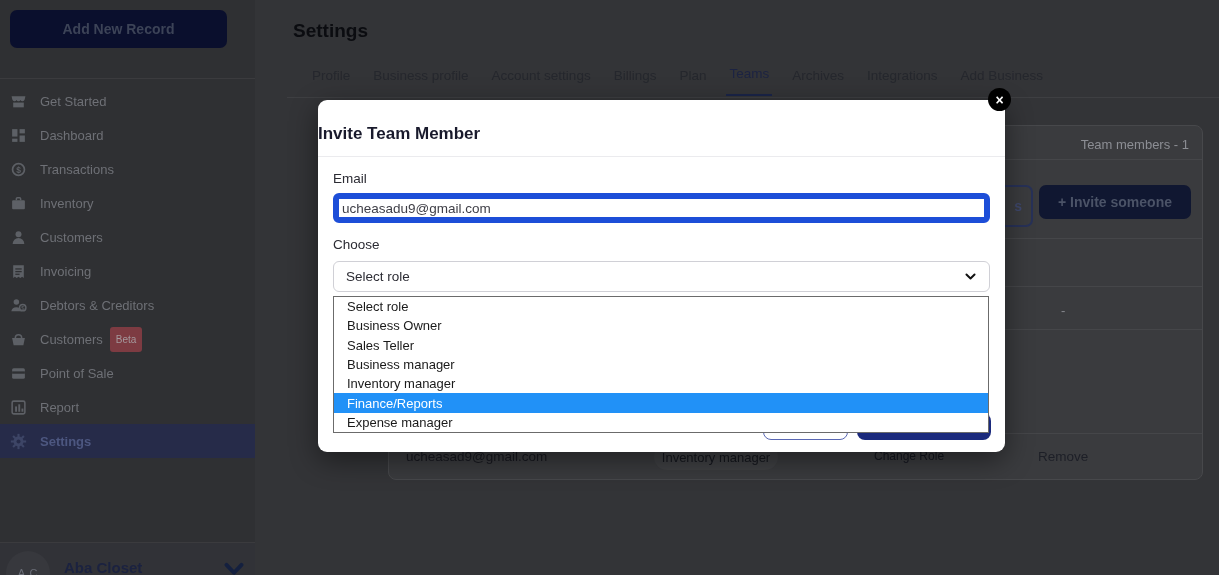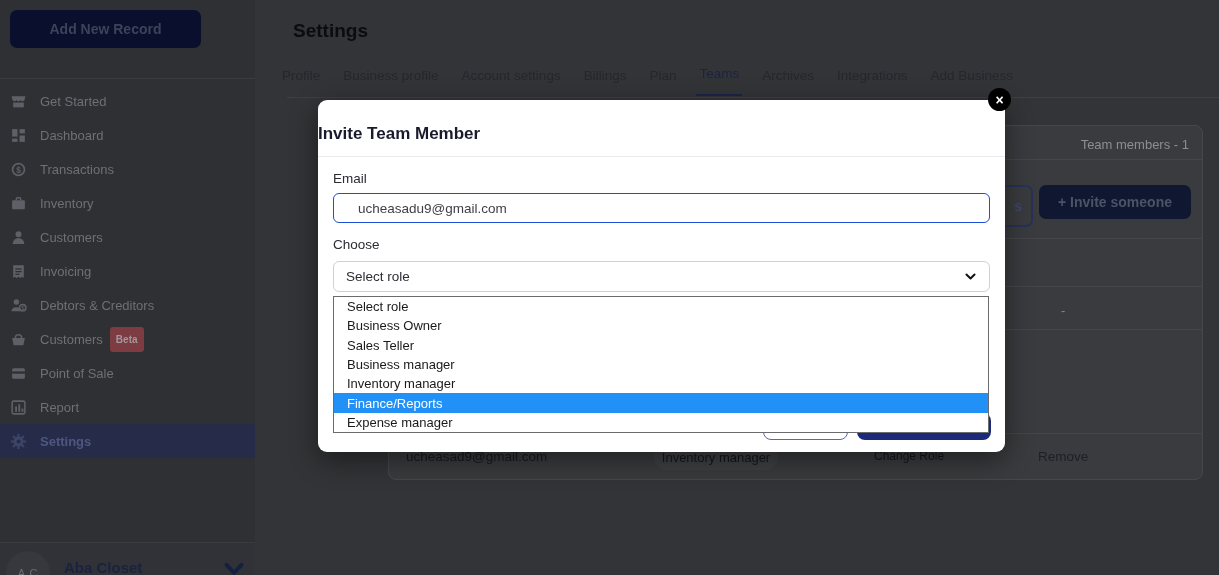--- a/index.html
+++ b/index.html
@@ -1,42 +1,42 @@
 <!DOCTYPE html>
 <html><head>
 <meta charset="utf-8">
 <style>
   *{box-sizing:border-box;margin:0;padding:0}
   html,body{width:1219px;height:575px;overflow:hidden}
   body{position:relative;font-family:"Liberation Sans",sans-serif;background:#333437;font-size:13px}
 
   
   .sidebar{position:absolute;left:0;top:0;width:255px;height:575px;background:#2f3033;overflow:hidden;z-index:2}
-  .add-record-btn{position:absolute;left:10px;top:10px;width:191px;height:38px;background:#0a0f2d;border:none;
+  .add-record-btn{position:absolute;left:10px;top:10px;width:217px;height:38px;background:#0a0f2d;border:none;
     border-radius:7px;color:#3c4357;font-weight:bold;font-size:14px;font-family:inherit;cursor:pointer}
   .sb-divider{position:absolute;left:0;top:78px;width:255px;height:1px;background:#3b3b3e}
   .nav{position:absolute;left:0;top:84px;width:255px}
   .nav-item{height:34px;display:flex;align-items:center;padding-left:10px;color:#6e7076;cursor:pointer}
   .nav-item .icon{width:17px;height:17px;margin-right:13px;color:#5d6066;flex:none}
   .nav-item .icon svg{width:100%;height:100%;display:block}
   .nav-item.active{background:#262b49;color:#4d5780;font-weight:bold}
   .nav-item.active .icon{color:#3d4566}
-  .beta-badge{display:inline-block;margin-left:7px;background:#7d3b42;color:#a5989c;font-size:10px;font-weight:bold;
+  .beta-badge{display:inline-block;margin-left:7px;background:#7d3b42;color:#a5989c;font-size:10px;font-weight:normal;
     border-radius:3px;padding:6px 6px;line-height:13px}
   .account{position:absolute;left:0;top:542px;width:255px;height:50px;border-top:1px solid #3b3b3e;background:#313237;cursor:pointer}
   .avatar{position:absolute;left:6px;top:8px;width:44px;height:44px;border-radius:50%;background:#37383d;
     color:#6a6d77;font-size:11px;letter-spacing:1px;display:flex;align-items:center;justify-content:center}
   .acct-name{position:absolute;left:64px;top:16px;font-size:15px;font-weight:bold;color:#1b2240}
   .acct-chevron{position:absolute;left:222px;top:14px;width:24px;height:24px;color:#14203f}
   .acct-chevron svg{width:100%;height:100%}
 
   
   .main{position:absolute;left:255px;top:0;width:964px;height:575px}
   .page-title{position:absolute;left:38px;top:20px;font-size:19px;font-weight:bold;color:#0b0c10}
-  .tabs{position:absolute;left:24px;top:66px;display:flex;gap:17px;align-items:flex-end}
+  .tabs{position:absolute;left:54px;top:66px;display:flex;gap:17px;align-items:flex-end}
   .tab{color:#25272d;font-size:13.5px;padding:0 3px 13px 3px;cursor:pointer;white-space:nowrap}
   .tab.active{color:#1c2342;border-bottom:2px solid #1a2448}
   .tabs-divider{position:absolute;left:32px;right:0;top:97px;height:1px;background:#3e3f42}
 
   
   .card{position:absolute;left:133px;top:125px;width:815px;height:355px;background:#3a3b3e;
     border:1px solid #47484b;border-radius:8px;z-index:1}
   .card-h-label{position:absolute;right:13px;top:11px;color:#8c8e94;font-size:13px}
   .card-line{position:absolute;left:0;width:100%;height:1px;background:#454649}
   .partial-btn{position:absolute;left:552px;top:59px;width:92px;height:42px;border:2px solid #273157;border-radius:7px;
@@ -53,22 +53,22 @@
   .remove-link{position:absolute;left:649px;top:16px;color:#1d1f27;font-size:13.5px;cursor:pointer}
 
   
   .modal{position:absolute;left:318px;top:100px;width:687px;height:352px;background:#ffffff;border-radius:9px;
     box-shadow:0 8px 28px rgba(0,0,0,.45);z-index:10}
   .modal-title{position:absolute;left:0;top:24px;width:100%;font-size:17px;font-weight:bold;color:#191a2c}
   .modal-head-line{position:absolute;left:0;top:56px;width:100%;height:1px;background:#ebebee}
   .modal-close{position:absolute;left:670px;top:-12px;width:23px;height:23px;border-radius:50%;background:#000;border:none;
     color:#fff;font-size:14px;font-weight:bold;line-height:22px;text-align:center;cursor:pointer;z-index:12;font-family:inherit;padding:0}
   .fld-label{position:absolute;left:15px;font-size:13.5px;color:#2b2b33}
-  .email-input{position:absolute;left:15px;top:93px;width:657px;height:30px;border:1px solid #1d4ed8;border-radius:6px;
-    padding:0 24px;font-size:13.5px;color:#3e3e46;font-family:inherit;background:#fff}
+  .email-input{position:absolute;left:15px;top:93px;width:657px;height:30px;border:6px solid #1d4ed8;border-radius:6px;
+    padding:0 3px;font-size:13.5px;color:#3e3e46;font-family:inherit;background:#fff}
   .role-select{position:absolute;left:15px;top:161px;width:657px;height:31px;border:1px solid #d0d0d6;border-radius:6px;
     background:#fff;display:flex;align-items:center;padding:0 12px;color:#2c2c34;font-size:13.5px;cursor:pointer}
   .role-select .sel-chev{margin-left:auto;width:13px;height:13px;color:#111}
   .role-select .sel-chev svg{width:100%;height:100%}
   .btn-secondary{position:absolute;left:445px;top:313px;width:85px;height:27px;background:#fff;border:1.5px solid #5a68b4;
     border-radius:8px;cursor:pointer;z-index:1}
   .btn-primary{position:absolute;left:539px;top:313px;width:134px;height:27px;background:#1b2a7d;border:none;
     border-radius:8px;cursor:pointer;z-index:1}
   .dropdown{position:absolute;left:15px;top:196px;width:656px;height:137px;background:#fff;border:1px solid #6b6b6b;
     z-index:5;display:flex;flex-direction:column}

